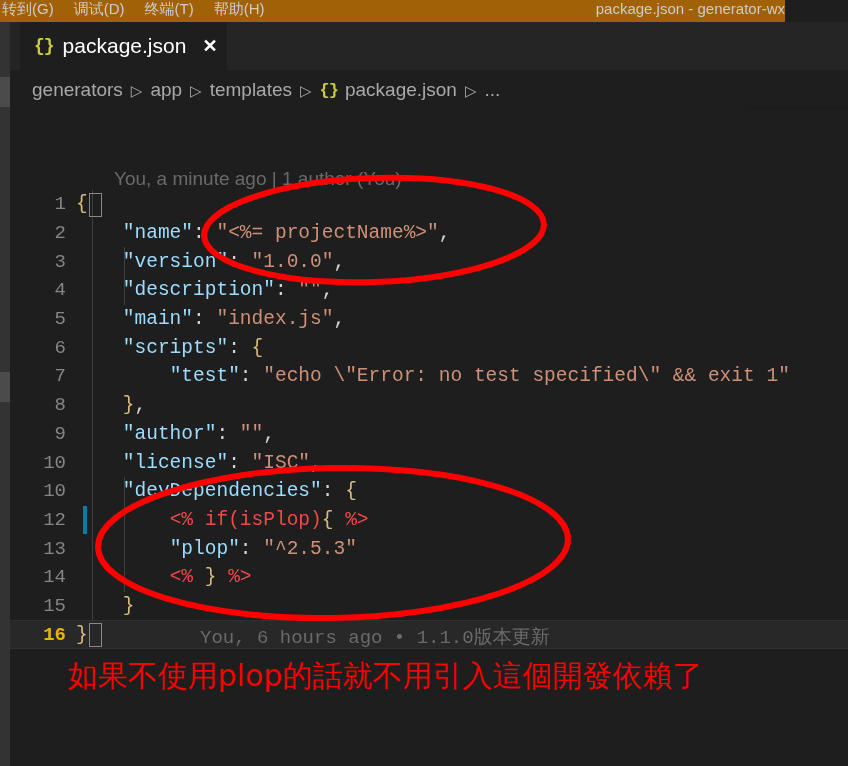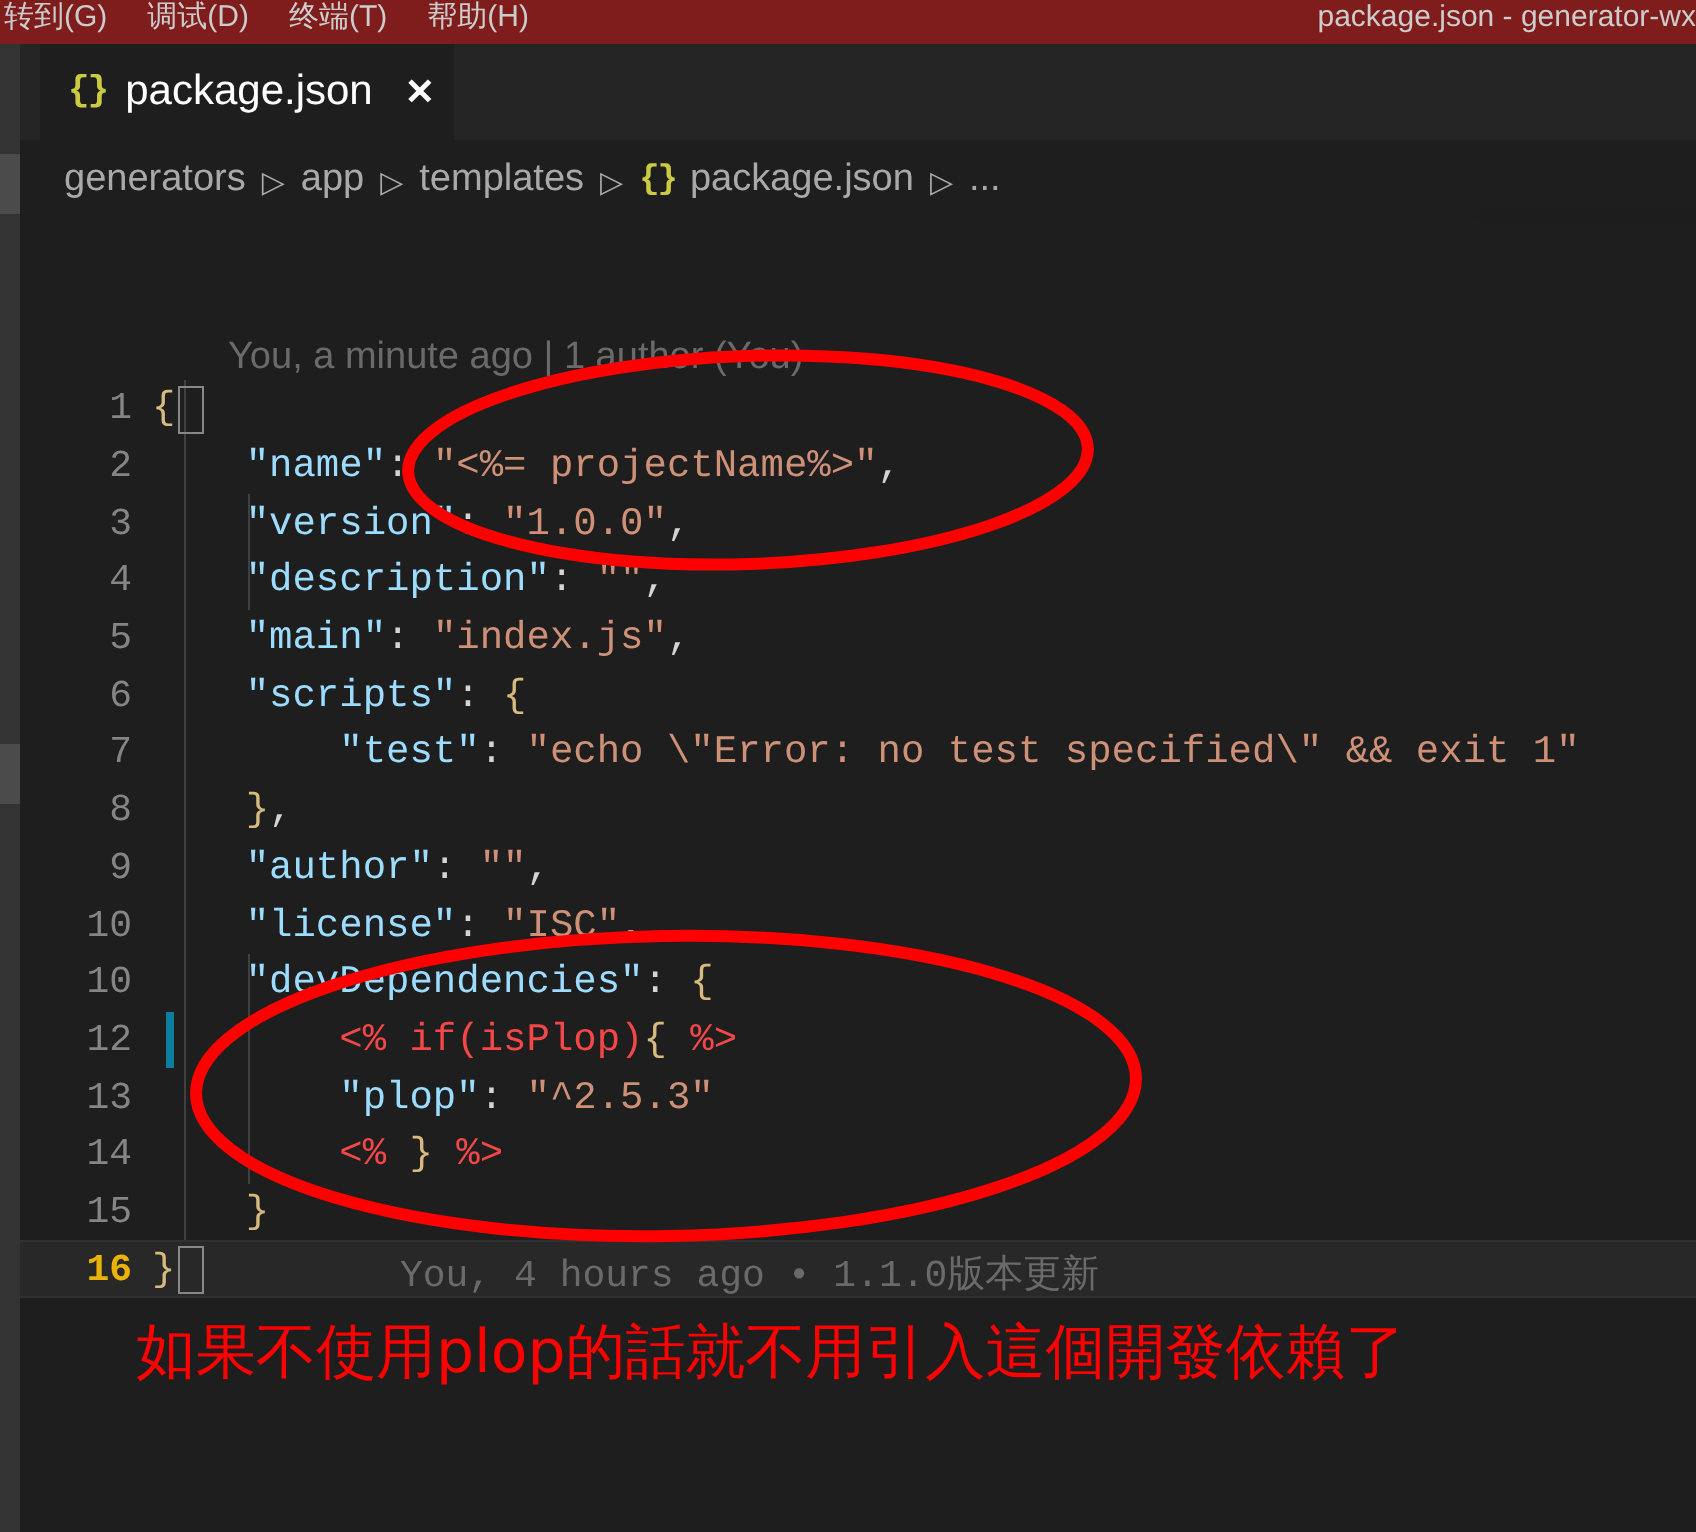--- a/index.html
+++ b/index.html
@@ -15,22 +15,22 @@
   .app {
     position: relative;
     width: 848px; height: 766px;
     background: #1e1e1e;
     overflow: hidden;
   }
 
   
   .titlebar {
     position: absolute; left: 0; top: 0;
-    width: 848px; height: 22px;
-    background: #7f1d1d;
+    width: 785px; height: 22px;
+    background: #a16207;
     overflow: hidden;
   }
   .menu {
     position: absolute; left: 0; top: -3px;
     display: flex; align-items: center;
     height: 24px;
   }
   .menu-item {
     color: #cccccc;
     font-size: 15px;
@@ -399,21 +399,21 @@
       </div>
 
       <div class="line">
         <span class="lnum">15</span>
         <span class="ltext">    <span class="br">}</span></span>
       </div>
 
       <div class="line">
         <span class="lnum active">16</span>
         <span class="ltext"><span class="br">}</span></span>
-        <span class="blame-inline" style="top:4px;">You, 4 hours ago • 1.1.0版本更新</span>
+        <span class="blame-inline" style="top:4px;">You, 6 hours ago • 1.1.0版本更新</span>
       </div>
 
     </div>
 
     <div class="bracket-box" style="left:79px; top:83px;  width:13px; height:24px;"></div>
     <div class="bracket-box" style="left:79px; top:513px; width:13px; height:24px;"></div>
   </div>
 
   <svg class="annot-svg" viewBox="0 0 848 766">
     <ellipse cx="374" cy="230" rx="170" ry="52" fill="none" stroke="#ff0000" stroke-width="6" transform="rotate(-2 374 230)"></ellipse>

